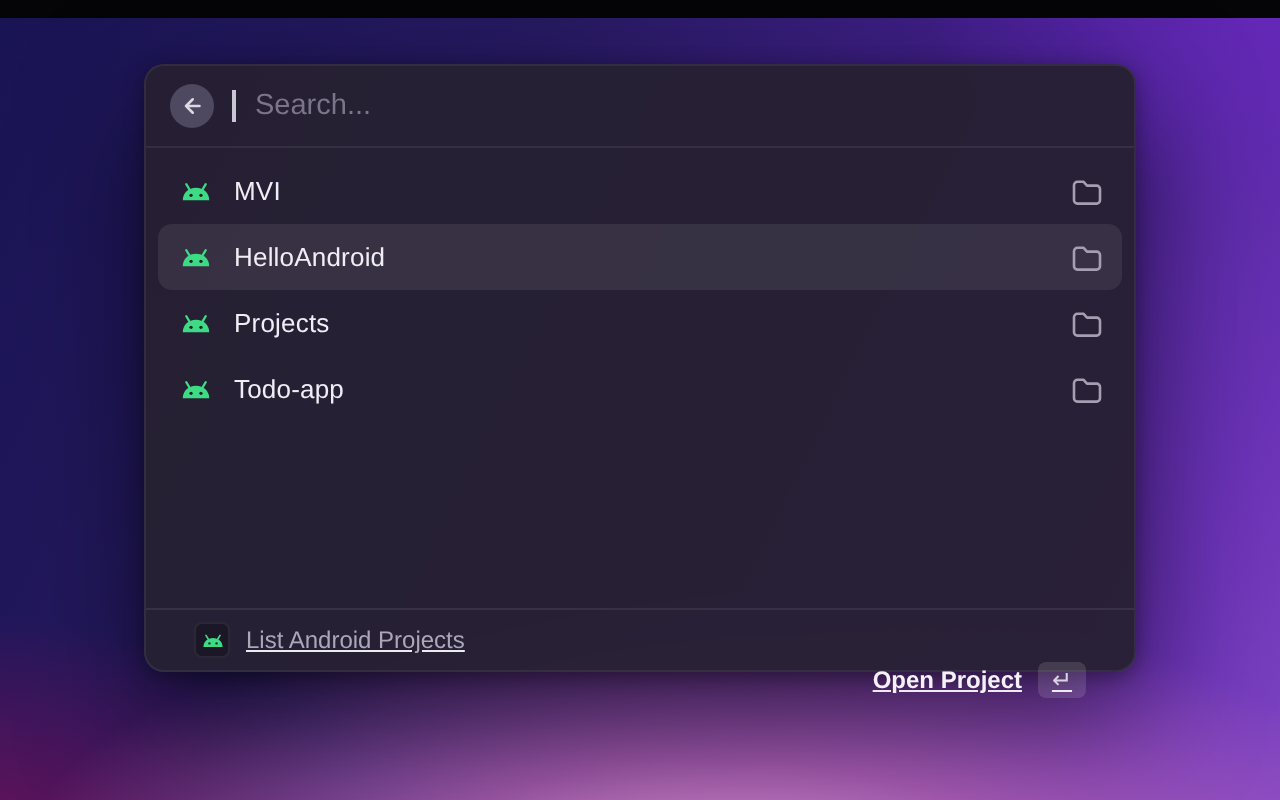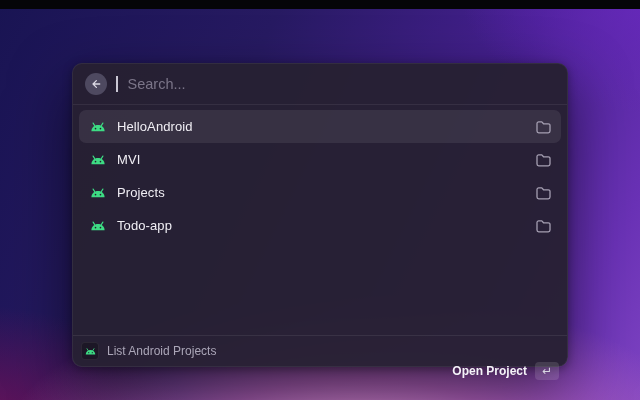--- a/index.html
+++ b/index.html
@@ -16,21 +16,21 @@
       radial-gradient(62% 55% at -6% 108%, rgba(118,16,88,0.95) 0%, rgba(118,16,88,0) 58%),
       radial-gradient(55% 50% at 106% -2%, rgba(104,40,190,0.95) 0%, rgba(104,40,190,0) 62%),
       linear-gradient(116deg, #191453 0%, #271a62 34%, #472092 66%, #6a32b6 88%, #7e44c2 100%);
   }
   .menubar{
     position:absolute;top:0;left:0;right:0;height:9px;
     background:#050508;
   }
   
   .panel{
-    position:absolute;left:72px;top:63px;width:496px;height:304px;
+    position:absolute;left:72px;top:32px;width:496px;height:304px;
     border-radius:10px;
     background:rgba(39,32,50,0.96);
     box-shadow:0 24px 60px rgba(0,0,0,0.55), 0 2px 10px rgba(0,0,0,0.35);
     border:1px solid rgba(255,255,255,0.06);
     display:flex;flex-direction:column;box-sizing:border-box;
     color:#edebf2;
   }
   
   .search-bar{
     height:40px;flex:0 0 40px;display:flex;align-items:center;
@@ -58,22 +58,23 @@
     padding:0 10px;border-radius:7px;font-size:13px;letter-spacing:.1px;
   }
   .row.selected{background:rgba(255,255,255,0.08);}
   .row-label{color:#f0eef4;}
   .row .grow{flex:1;}
   .android-icon{display:flex;align-items:center;flex:0 0 18px;}
   .folder-icon{display:flex;align-items:center;flex:0 0 16px;}
   
   .footer{
     height:30px;flex:0 0 30px;display:flex;align-items:center;
-    padding:0 8px;gap:8px;
+    padding:0 24px;gap:8px;
     border-top:1px solid rgba(255,255,255,0.08);
+    text-decoration:underline;
   }
   .cmd-icon{
     width:18px;height:18px;border-radius:4px;
     background:rgba(20,16,28,0.55);border:1px solid rgba(255,255,255,0.07);
     display:flex;align-items:center;justify-content:center;box-sizing:border-box;
     flex:0 0 18px;
   }
   .cmd-label{font-size:12px;color:#aba6b8;}
   .footer-right{margin-left:auto;display:flex;align-items:center;gap:8px;margin-top:40px;}
   .action-label{font-size:12px;font-weight:700;color:#f4f2f8;}
@@ -112,42 +113,42 @@
       <svg width="12" height="12" viewBox="0 0 16 16">
         <path d="M8.5 3.5 L4 8 L8.5 12.5 M4 8 H13" fill="none" stroke="#dcd9e4" stroke-width="1.7" stroke-linecap="round" stroke-linejoin="round"></path>
       </svg>
     </div>
     <div class="caret"></div>
     <input class="search-input" type="text" value="" placeholder="Search..." style="">
   </div>
 
   <div class="list">
 
+    <div class="row">
+      <span class="android-icon">
+        <svg width="18" height="12" viewBox="0 0 24 15">
+            <use href="#androidHead"></use>
+          </svg>
+      </span>
+      <span class="row-label">MVI</span>
+      <span class="grow"></span>
+      <span class="folder-icon">
+        <svg width="16" height="16" viewBox="0 0 16 16">
+            <use href="#folderOutline"></use>
+          </svg>
+      </span>
+    </div>
+
     <div class="row selected">
       <span class="android-icon">
         <svg width="18" height="12" viewBox="0 0 24 15">
             <use href="#androidHead"></use>
           </svg>
       </span>
       <span class="row-label">HelloAndroid</span>
-      <span class="grow"></span>
-      <span class="folder-icon">
-        <svg width="16" height="16" viewBox="0 0 16 16">
-            <use href="#folderOutline"></use>
-          </svg>
-      </span>
-    </div>
-
-    <div class="row">
-      <span class="android-icon">
-        <svg width="18" height="12" viewBox="0 0 24 15">
-            <use href="#androidHead"></use>
-          </svg>
-      </span>
-      <span class="row-label">MVI</span>
       <span class="grow"></span>
       <span class="folder-icon">
         <svg width="16" height="16" viewBox="0 0 16 16">
             <use href="#folderOutline"></use>
           </svg>
       </span>
     </div>
 
     <div class="row">
       <span class="android-icon">

